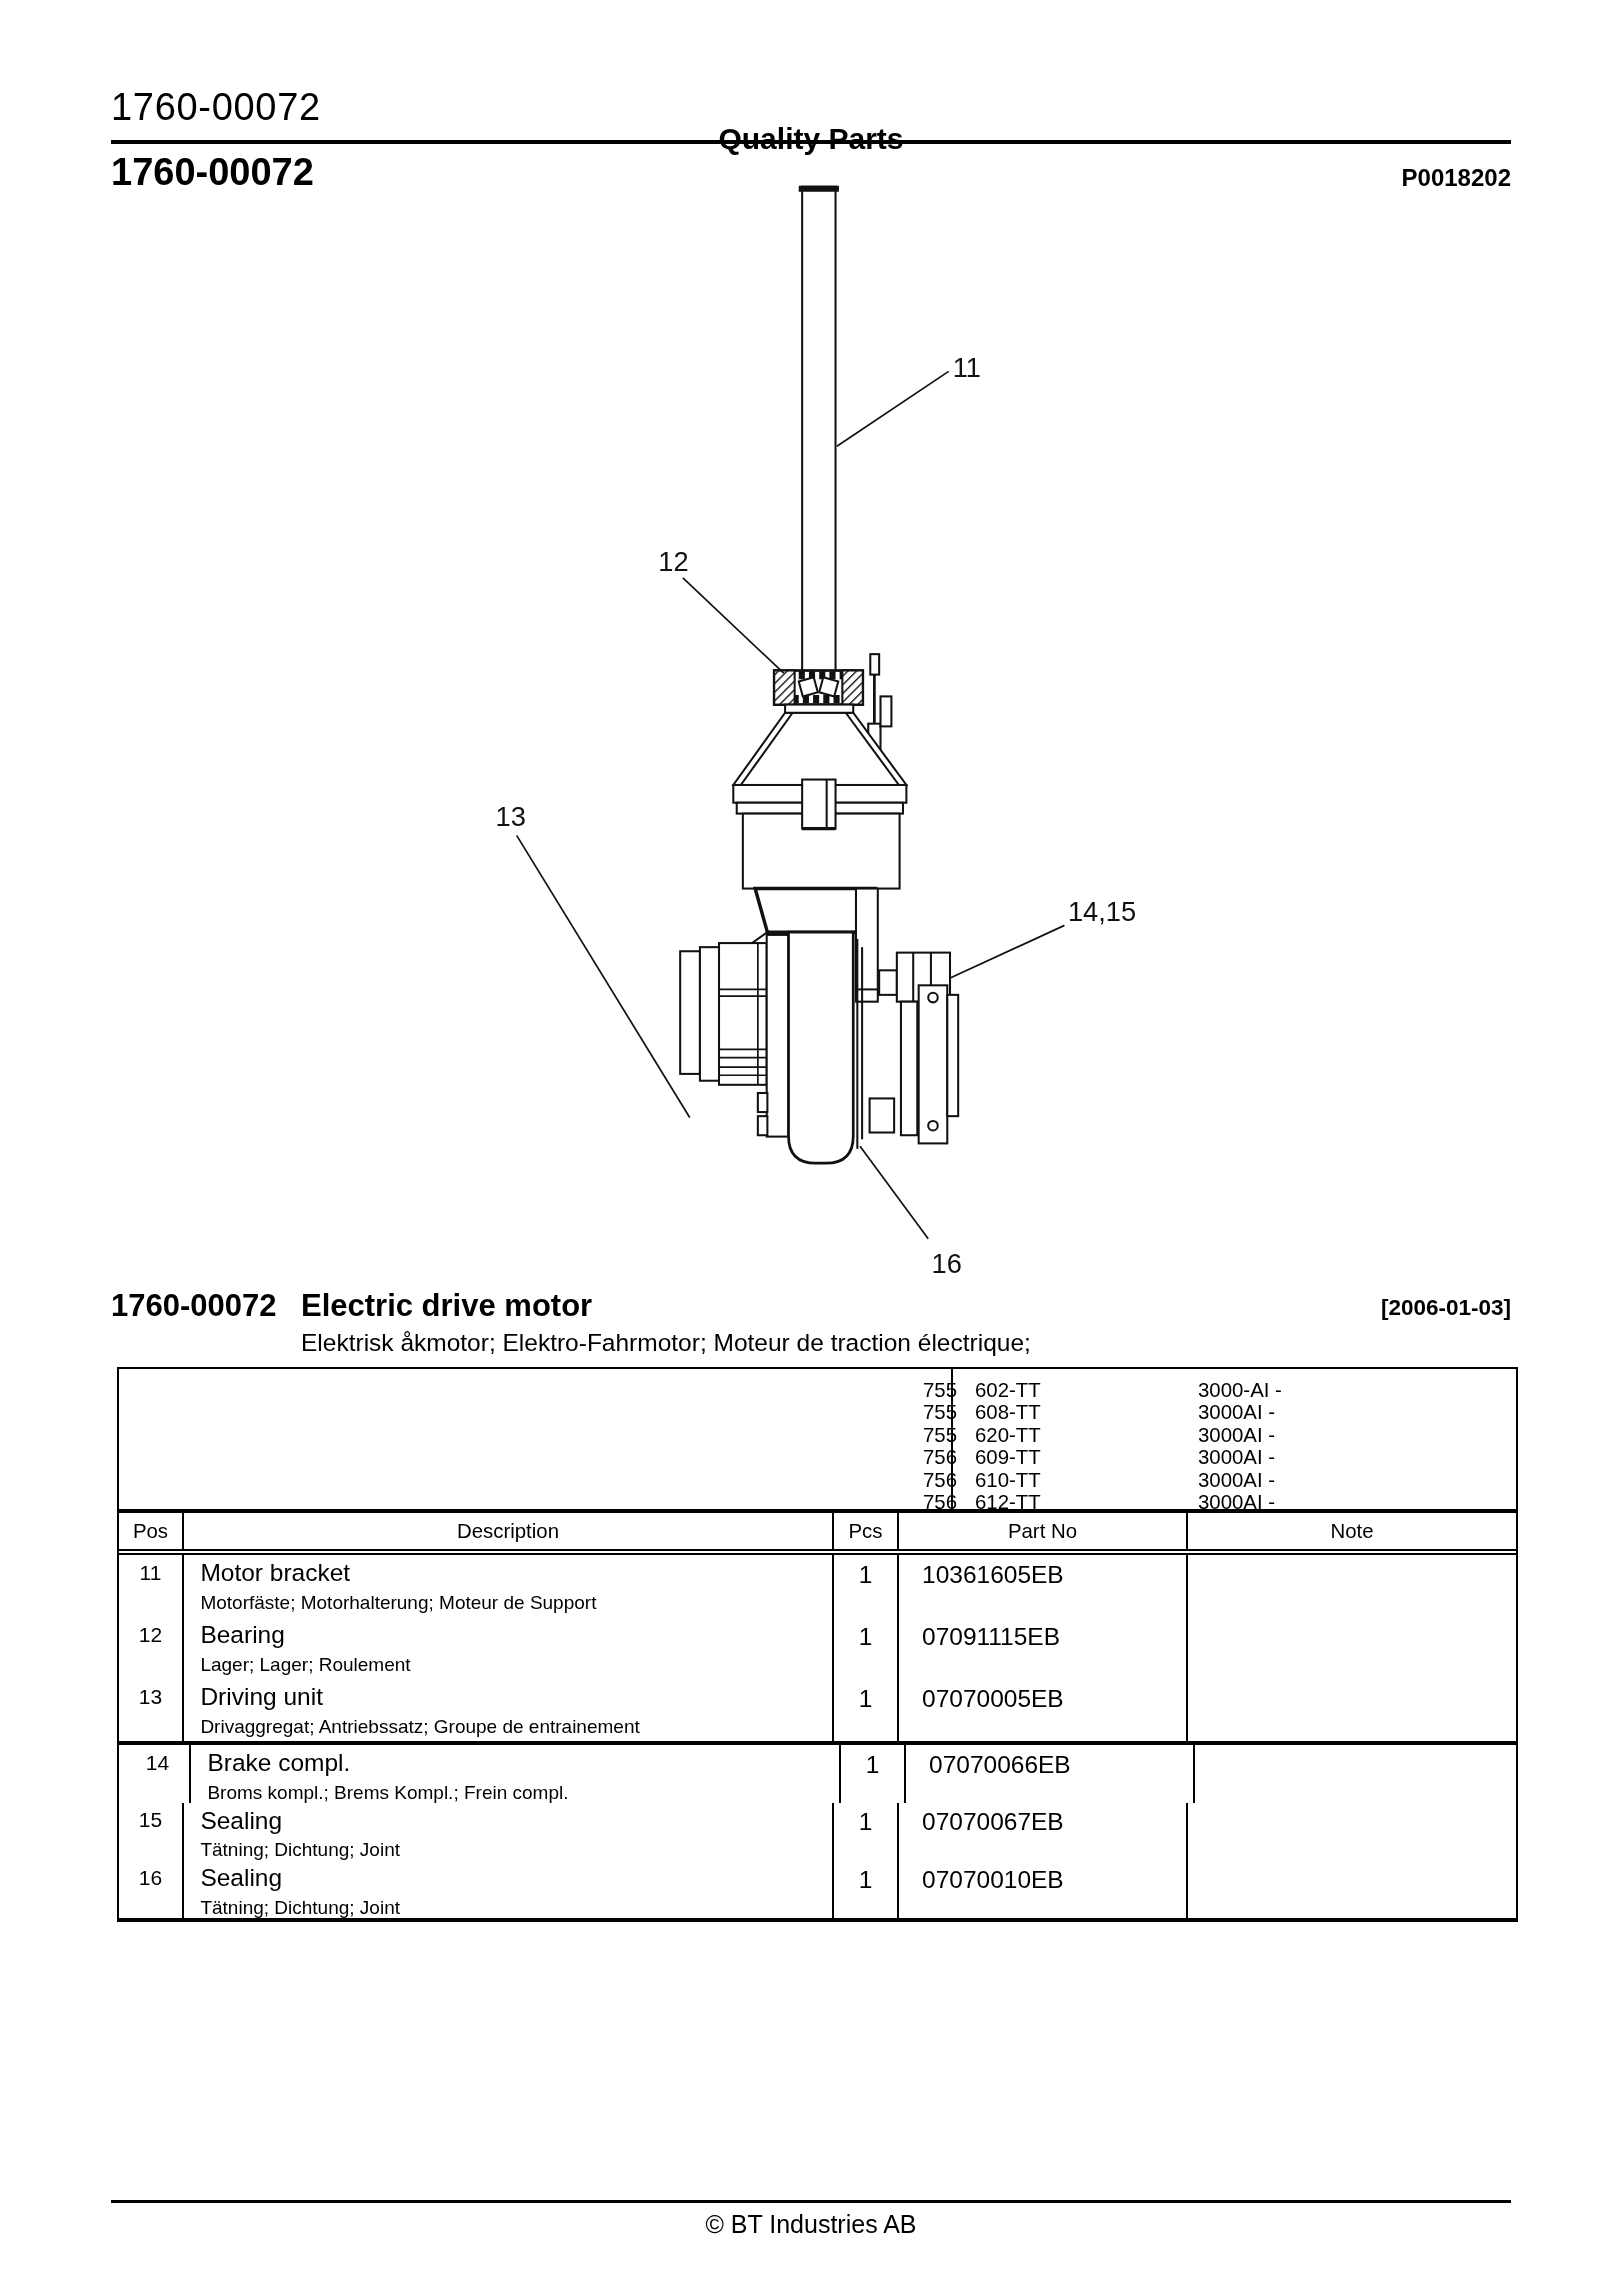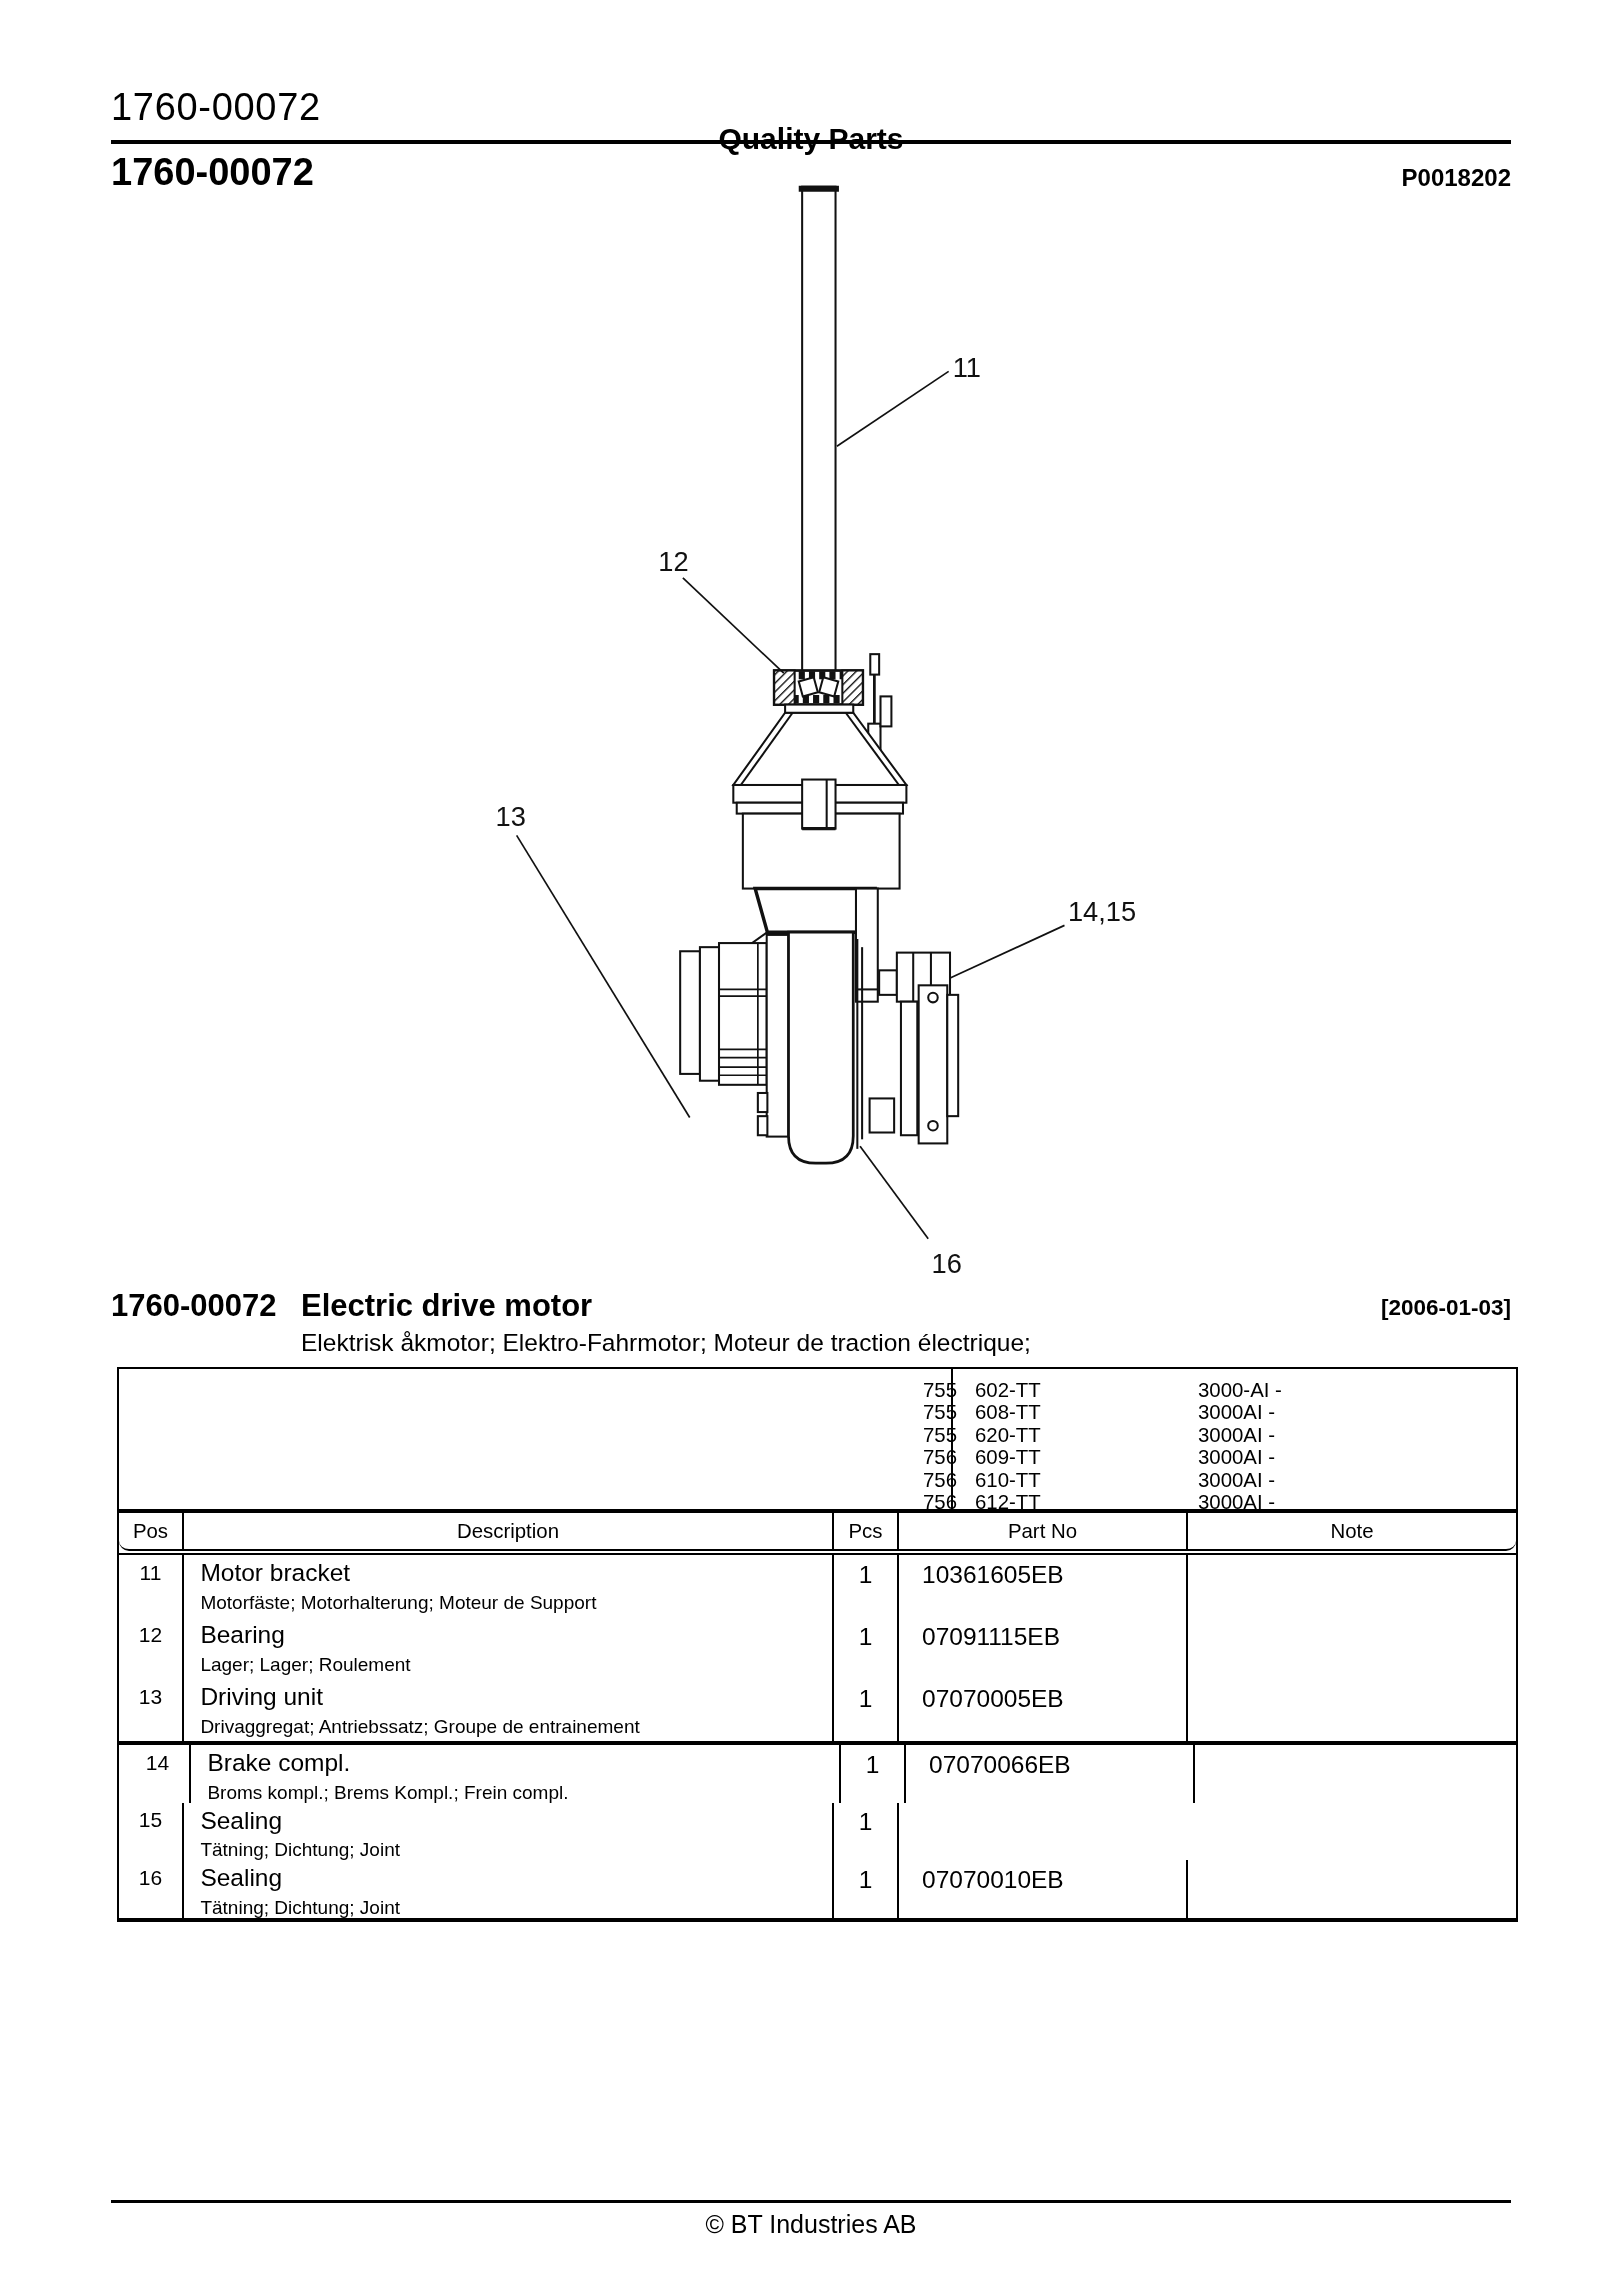--- a/index.html
+++ b/index.html
@@ -24,21 +24,21 @@
   .title-translations{left:301px;top:1329px;font-size:24.5px;font-weight:400;}
   
   .parts-table{
     left:117px;top:1367px;width:1397px;
     border:2.7px solid #000;border-bottom-width:4.8px;background:#fff;
   }
   .models-box{position:relative;height:140px;border-bottom:4.8px solid #000;}
   .models-divider{position:absolute;left:832px;top:0;bottom:0;width:2px;background:#000;}
   .models-list{position:absolute;left:804px;top:9.5px;}
   .model-row{display:grid;grid-template-columns:52px 223px auto;height:22.5px;font-size:20.4px;line-height:22.5px;}
-  .thead{display:grid;grid-template-columns:65px 650px 65px 289px 1fr;height:36px;border-bottom:2px solid #000;border-radius:10px;}
+  .thead{display:grid;grid-template-columns:65px 650px 65px 289px 1fr;height:36px;border-bottom:2px solid #000;}
   .thead > div{font-size:20.4px;line-height:36px;text-align:center;}
   .cb{border-right:2px solid #000;}
   .double-line{height:2px;background:#000;margin-top:2px;}
   .prow{display:grid;grid-template-columns:65px 650px 65px 289px 1fr;}
   .g1{min-height:62px;}
   .g2{min-height:57px;}
   .prow.group-sep{border-top:4.1px solid #000;padding-left:7px;}
   .prow .pos{text-align:center;font-size:21px;padding-top:5.5px;}
   .prow .desc{padding:4.1px 0 0 16.4px;}
   .prow .desc .main{font-size:24.5px;line-height:27px;}
@@ -274,20 +274,21 @@
       <div class="note"></div>
     </div>
 
     <div class="prow g2">
       <div class="pos cb">15</div>
       <div class="desc cb">
         <div class="main">Sealing</div>
         <div class="sub">Tätning; Dichtung; Joint</div>
       </div>
       <div class="pcs cb">1</div>
+      <div class="part cb">07070067EB</div>
       <div class="note"></div>
     </div>
 
     <div class="prow g2">
       <div class="pos cb">16</div>
       <div class="desc cb">
         <div class="main">Sealing</div>
         <div class="sub">Tätning; Dichtung; Joint</div>
       </div>
       <div class="pcs cb">1</div>

